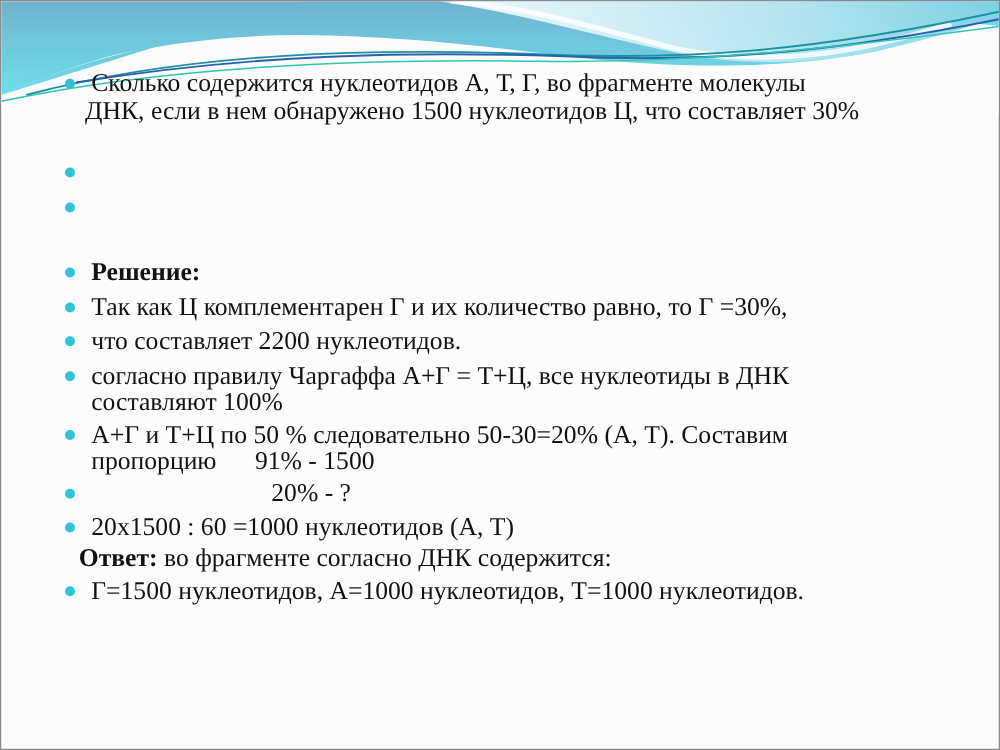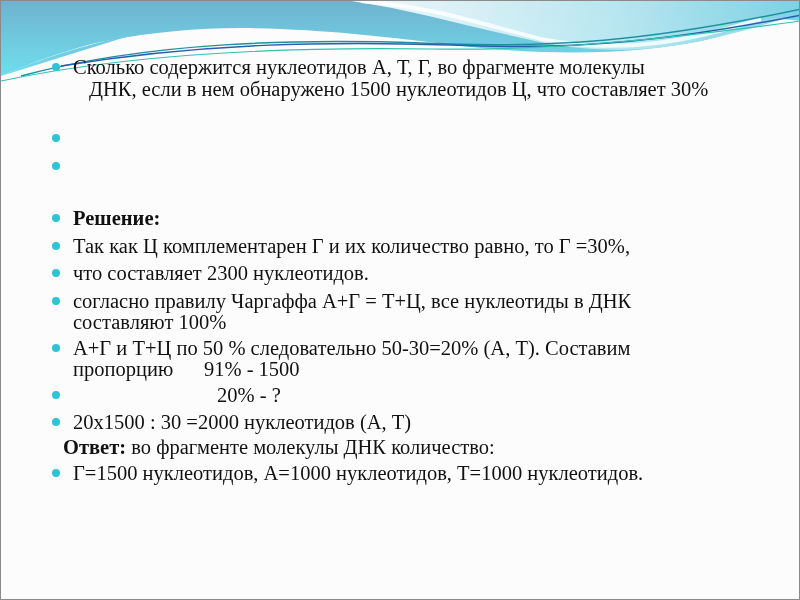--- a/index.html
+++ b/index.html
@@ -56,47 +56,47 @@
     <path d="M360,0 C430,6 470,20 540,38 C620,54 690,40 760,18" fill="none" stroke="#ffffff" stroke-width="4" opacity="0.8"></path>
     <path d="M20,75 C150,40 300,38 420,42 C550,48 650,40 800,8" fill="none" stroke="#1e8fa0" stroke-width="1.5"></path>
     <path d="M60,65 C200,42 330,40 450,44 C580,50 680,38 800,14" fill="none" stroke="#2a5fb0" stroke-width="1.5"></path>
     <path d="M0,80 C140,50 300,46 430,48 C560,50 680,36 800,20" fill="none" stroke="#2ec4b0" stroke-width="1.2"></path>
   </svg>
 
   <div class="content">
 
     <span class="bullet" style="left:51px;top:62px;"></span>
     <div class="line" style="left:72px;top:55px;">Сколько содержится нуклеотидов А, Т, Г,  во фрагменте молекулы</div>
-    <div class="line" style="left:88px;top:77px;">ДНК, если в нем обнаружено 1500 нуклеотидов Ц, что составляет 30%</div>
+    <div class="line" style="left:67px;top:77px;">ДНК, если в нем обнаружено 1500 нуклеотидов Ц, что составляет 30%</div>
 
     <span class="bullet" style="left:51px;top:133px;"></span>
 
     <span class="bullet" style="left:51px;top:161px;"></span>
 
     <span class="bullet" style="left:51px;top:213px;"></span>
     <div class="line" style="left:72px;top:206px;"><b>Решение:</b></div>
 
     <span class="bullet" style="left:51px;top:241px;"></span>
     <div class="line" style="left:72px;top:234px;">Так как Ц комплементарен Г  и их количество равно, то Г =30%,</div>
 
     <span class="bullet" style="left:51px;top:268px;"></span>
-    <div class="line" style="left:72px;top:261px;">что составляет 2300 нуклеотидов.</div>
+    <div class="line" style="left:72px;top:261px;">что составляет 2200 нуклеотидов.</div>
 
     <span class="bullet" style="left:51px;top:296px;"></span>
     <div class="line" style="left:72px;top:289px;">согласно правилу Чаргаффа  А+Г = Т+Ц, все нуклеотиды в ДНК</div>
     <div class="line" style="left:72px;top:310px;">составляют 100%</div>
 
     <span class="bullet" style="left:51px;top:343px;"></span>
     <div class="line" style="left:72px;top:336px;">А+Г и Т+Ц по 50 % следовательно 50-30=20% (А, Т). Составим</div>
     <div class="line" style="left:72px;top:357px;white-space:pre;">пропорцию      91% - 1500</div>
 
     <span class="bullet" style="left:51px;top:390px;"></span>
     <div class="line" style="left:216px;top:383px;">20% - ?</div>
 
     <span class="bullet" style="left:51px;top:417px;"></span>
-    <div class="line" style="left:72px;top:410px;">20х1500 : 30 =2000 нуклеотидов (А, Т)</div>
+    <div class="line" style="left:72px;top:410px;">20х1500 : 60 =1000 нуклеотидов (А, Т)</div>
 
-    <div class="line" style="left:62px;top:435px;"><b>Ответ:</b><span> во фрагменте молекулы ДНК  количество:</span></div>
+    <div class="line" style="left:62px;top:435px;"><b>Ответ:</b><span> во фрагменте согласно ДНК  содержится:</span></div>
 
     <span class="bullet" style="left:51px;top:468px;"></span>
     <div class="line" style="left:72px;top:461px;">Г=1500 нуклеотидов, А=1000 нуклеотидов, Т=1000 нуклеотидов.</div>
   </div>
 </div>
 
 </body></html>

